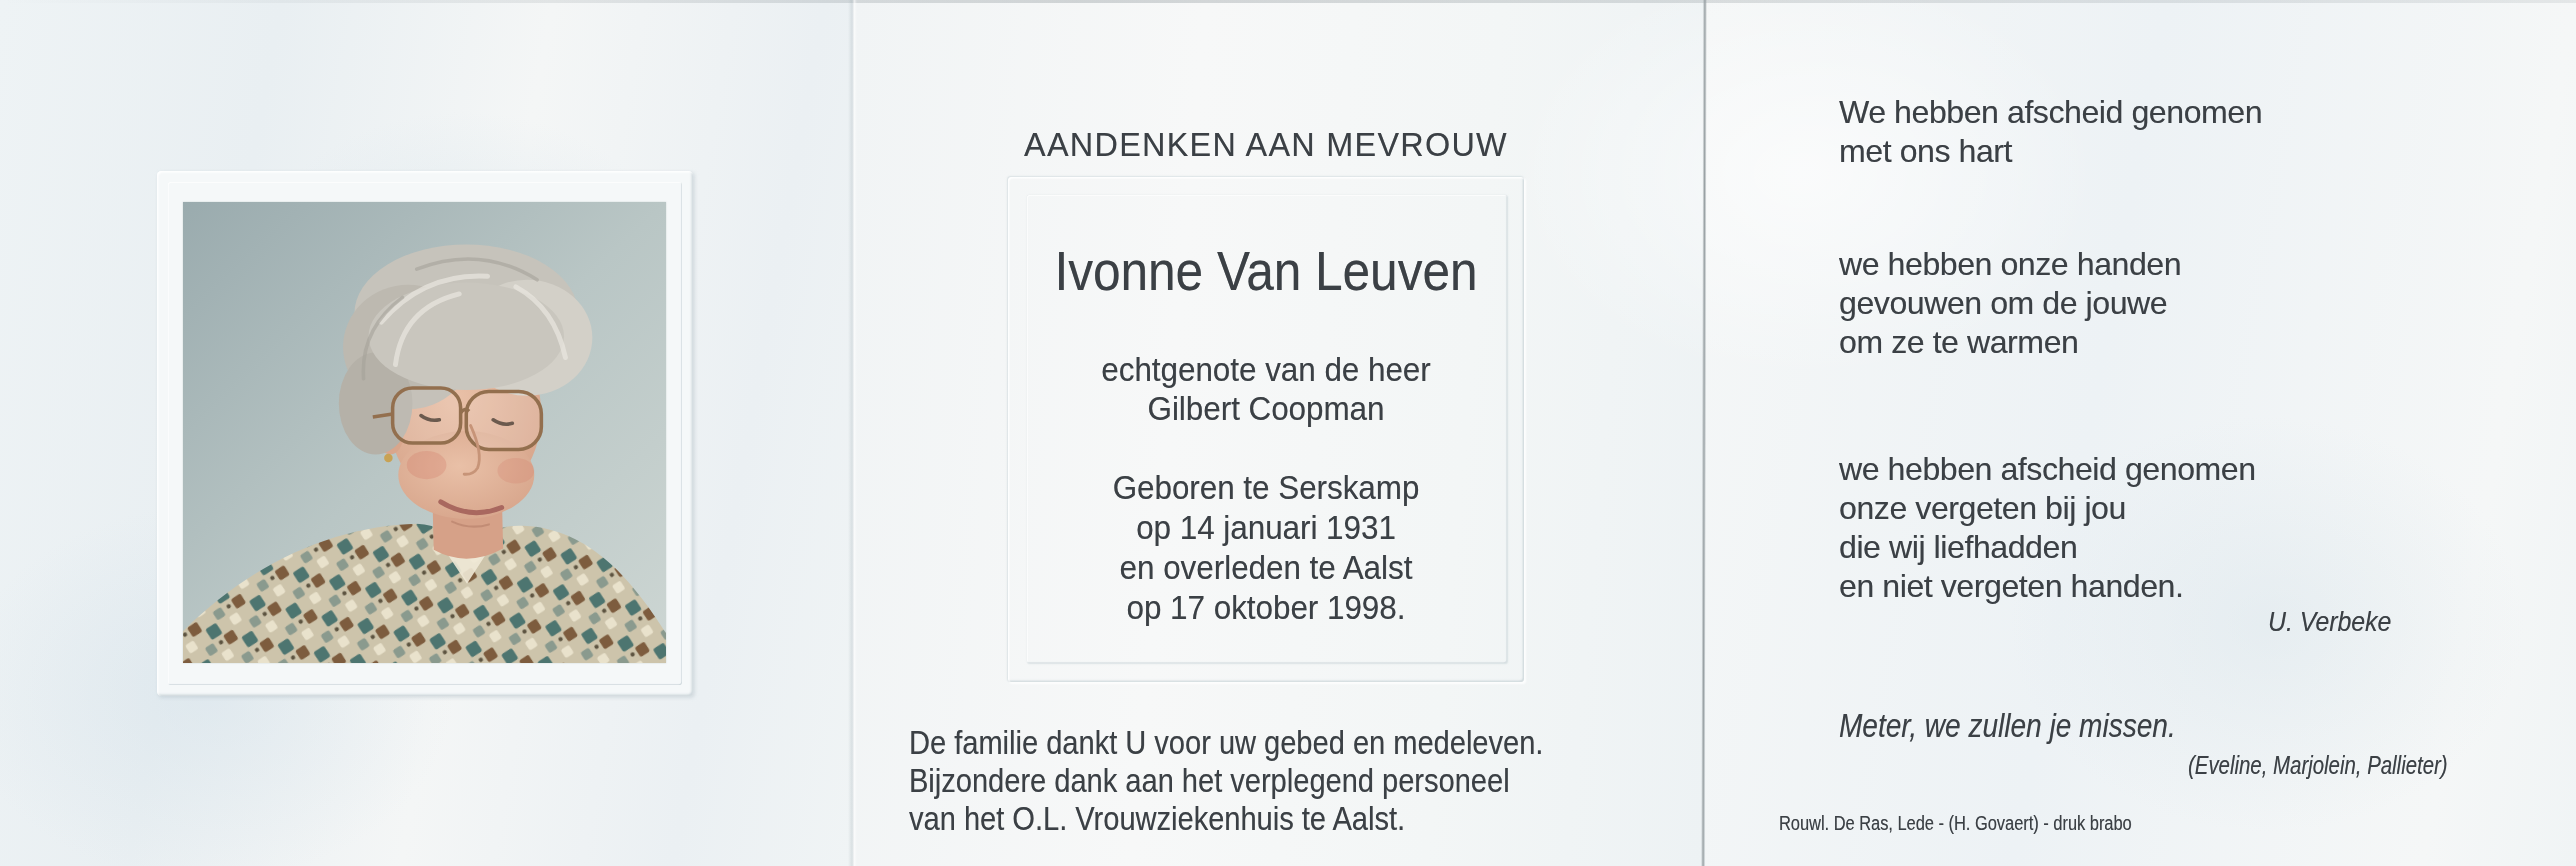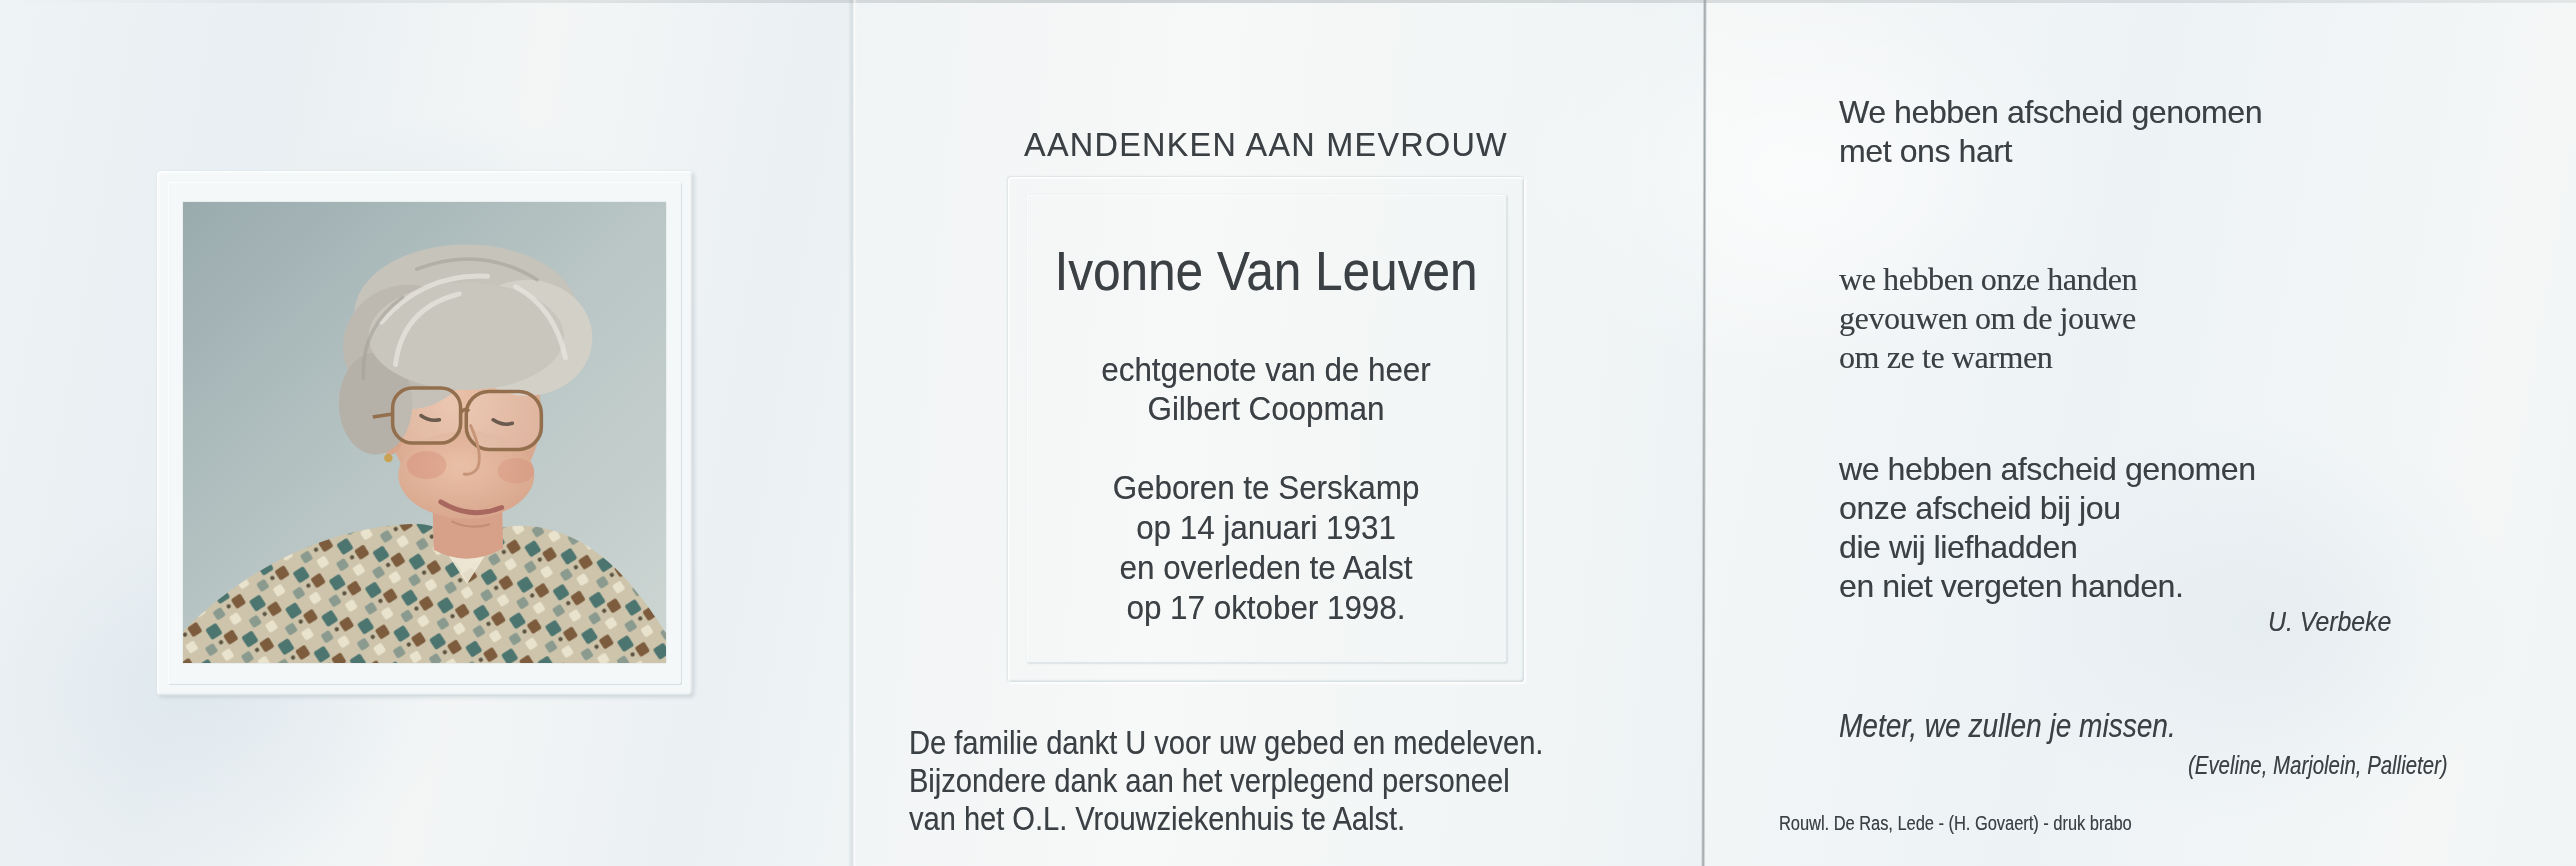--- a/index.html
+++ b/index.html
@@ -92,21 +92,21 @@
     white-space:nowrap;
   }
   .center-col{left:1008px;width:516px;text-align:center;}
   .header-line{top:125px;font-size:34px;letter-spacing:1.4px;transform:scaleX(.95);transform-origin:50% 0;}
   .name-line{top:239px;font-size:55px;letter-spacing:0;transform:scaleX(.9);transform-origin:50% 0;}
   .spouse-block{top:350px;font-size:33px;line-height:39px;transform:scaleX(.95);transform-origin:50% 0;}
   .life-block{top:468px;font-size:33px;line-height:40px;transform:scaleX(.95);transform-origin:50% 0;}
   .thanks-block{left:909px;top:724px;font-size:33px;line-height:38px;text-align:left;transform:scaleX(.88);transform-origin:0 0;}
   .poem{left:1839px;font-size:32px;line-height:39px;letter-spacing:-0.4px;text-align:left;}
   .poem-s1{top:93px;}
-  .poem-s2{top:260px;font-family:Liberation Serif, serif;}
+  .poem-s2{top:245px;}
   .poem-s3{top:450px;}
   .poem-author{left:2268px;top:607px;font-size:27px;font-style:italic;transform:scaleX(.92);transform-origin:0 0;}
   .dedication{left:1839px;top:707px;font-size:33px;font-style:italic;transform:scaleX(.85);transform-origin:0 0;}
   .dedication-names{left:2188px;top:751px;font-size:25.5px;font-style:italic;transform:scaleX(.8);transform-origin:0 0;}
   .printer{left:1779px;top:812px;font-size:20px;transform:scaleX(.82);transform-origin:0 0;}
 </style>
 </head>
 <body>
 
 <div class="card">
@@ -214,21 +214,21 @@
     </div>
 
   <div class="t poem poem-s2">
       <div>we hebben onze handen</div>
       <div>gevouwen om de jouwe</div>
       <div>om ze te warmen</div>
     </div>
 
   <div class="t poem poem-s3">
       <div>we hebben afscheid genomen</div>
-      <div>onze afscheid bij jou</div>
+      <div>onze vergeten bij jou</div>
       <div>die wij liefhadden</div>
       <div>en niet vergeten handen.</div>
     </div>
 
   <div class="t poem-author">U. Verbeke</div>
 
   <div class="t dedication">Meter, we zullen je missen.</div>
 
   <div class="t dedication-names">(Eveline, Marjolein, Pallieter)</div>
 

